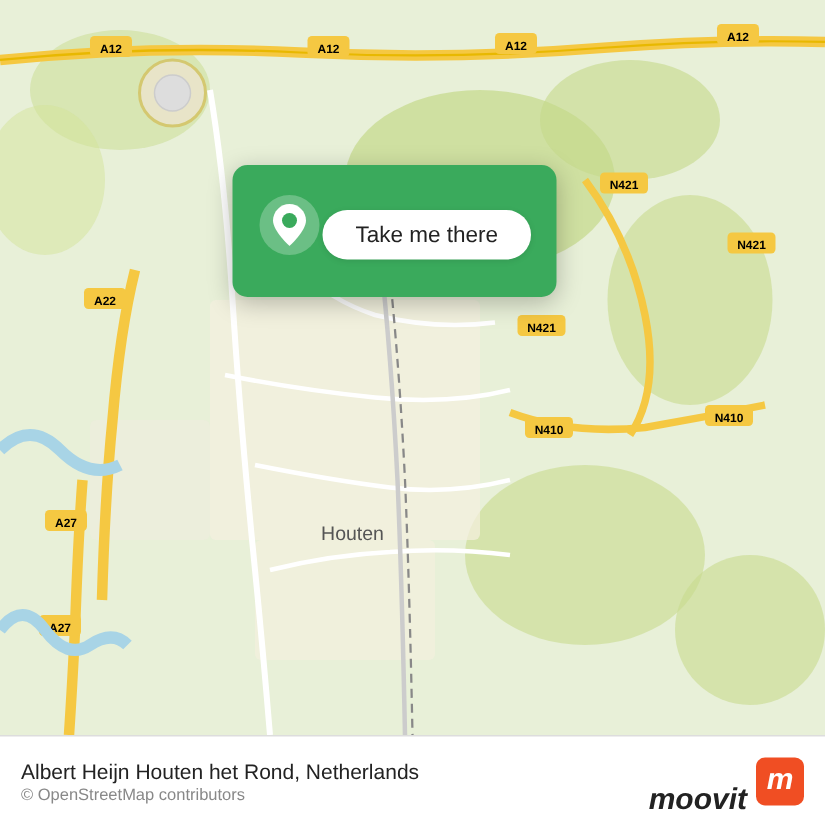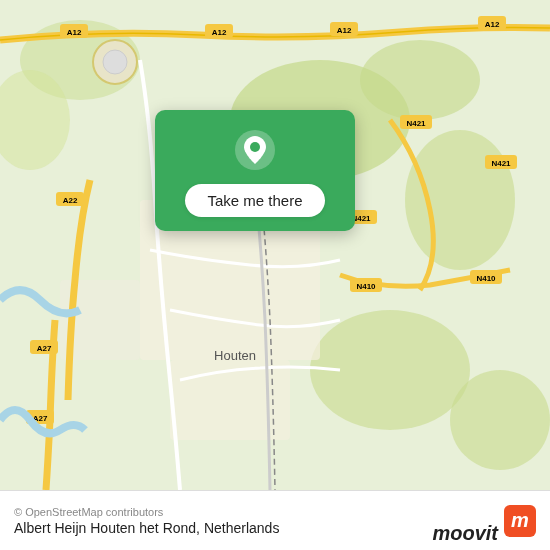--- a/index.html
+++ b/index.html
@@ -25,25 +25,24 @@
       height: 100%;
       position: absolute;
       top: 0; left: 0;
     }
 
     
     #popup-card {
       position: absolute;
       top: 110px;
       left: 155px;
-      width: 200px;
+      width: 216px;
       background: #3aaa5c;
       border-radius: 10px;
       display: flex;
-      flex-direction: column;
       align-items: center;
       padding: 18px 16px 14px 16px;
       box-shadow: 0 4px 16px rgba(0,0,0,0.25);
       cursor: pointer;
     }
 
     #pin-icon {
       width: 44px;
       height: 44px;
       margin-bottom: 12px;
@@ -196,20 +195,20 @@
       <circle cx="22" cy="22" r="20" fill="rgba(255,255,255,0.25)"></circle>
       <path d="M22 8 C16 8 11 13 11 19 C11 26 22 36 22 36 C22 36 33 26 33 19 C33 13 28 8 22 8Z" fill="white"></path>
       <circle cx="22" cy="19" r="5" fill="#3aaa5c"></circle>
     </svg>
     <button id="take-me-there-btn">Take me there</button>
   </div>
 </div>
 
 <div id="bottom-bar">
   <div id="bottom-left">
+    <div id="location-name">Albert Heijn Houten het Rond, Netherlands</div>
     <div id="attribution">© OpenStreetMap contributors</div>
-    <div id="location-name">Albert Heijn Houten het Rond, Netherlands</div>
   </div>
   <div id="moovit-logo">
     <span id="moovit-text">moovit</span>
     <div id="moovit-m">m</div>
   </div>
 </div>
 
 </body></html>

